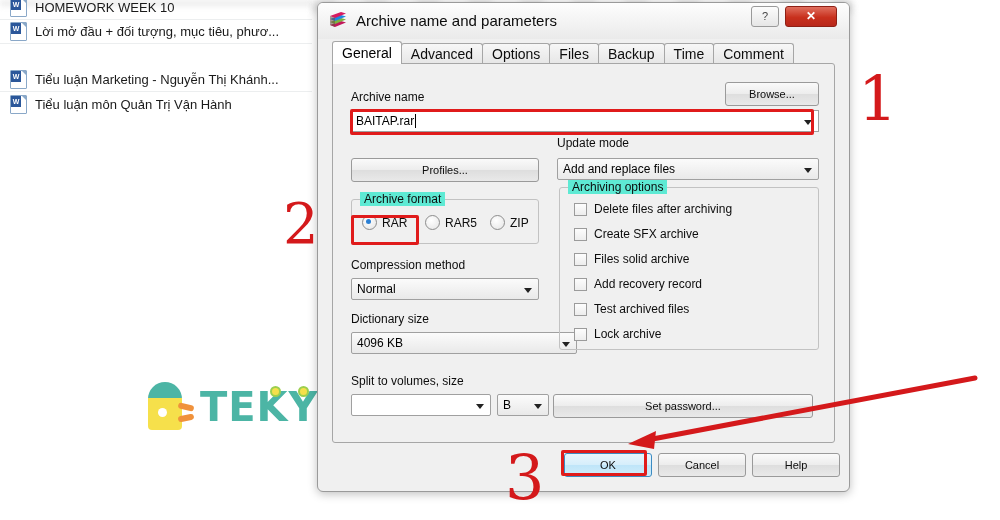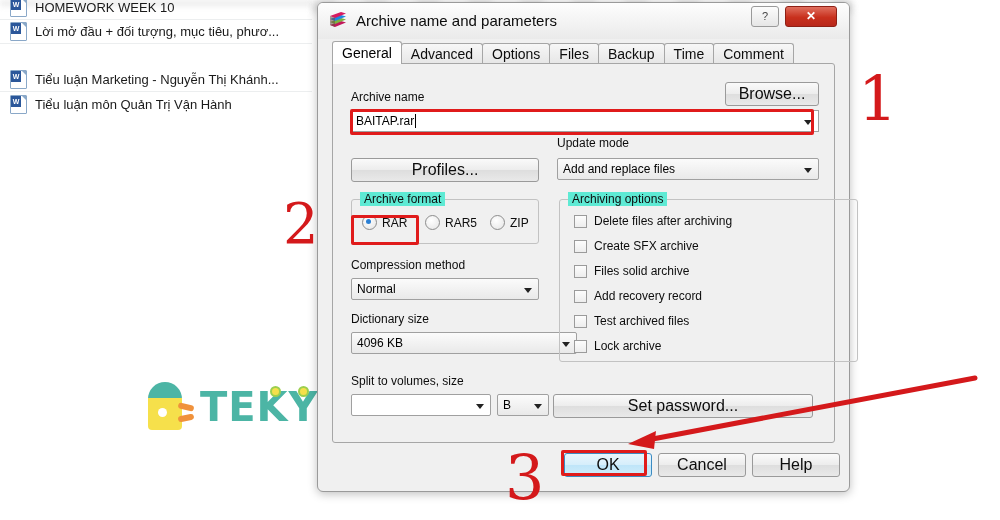--- a/index.html
+++ b/index.html
@@ -154,21 +154,21 @@
   .combo.white{background:#ffffff;}
   .arrow{
     position:absolute;right:6px;top:9px;width:0;height:0;
     border-left:4px solid transparent;border-right:4px solid transparent;
     border-top:5px solid #222;
   }
   .btn{
     position:absolute;box-sizing:border-box;height:24px;
     background:linear-gradient(180deg,#fafafa 0%,#ededed 48%,#dedede 52%,#e9e9e9 100%);
     border:1px solid #9a9a9a;border-radius:3px;
-    font-size:16px;color:#0d0d0d;text-align:center;line-height:22px;
+    font-size:11px;color:#0d0d0d;text-align:center;line-height:22px;
     cursor:default;
   }
   .btn.primary{
     background:linear-gradient(180deg,#eaf6fd 0%,#d6eefb 48%,#bfe5f9 52%,#d0edfb 100%);
     border-color:#3c8bc2;
   }
   .group{
     position:absolute;box-sizing:border-box;
     border:1px solid #c2c2c2;border-radius:3px;background:transparent;
   }
@@ -331,21 +331,21 @@
     <div class="lbl" style="left:18px;top:310px">Split to volumes, size</div>
     <div class="combo white" style="left:18px;top:330px;width:140px">
       <span></span>
       <span class="arrow"></span>
     </div>
     <div class="combo" style="left:164px;top:330px;width:52px">
       <span>B</span>
       <span class="arrow"></span>
     </div>
 
-    <div class="group" style="left:226px;top:135px;width:299px;height:163px">
+    <div class="group" style="left:226px;top:123px;width:260px;height:163px">
       <span class="group-title">Archiving options</span>
 
       <div class="check" style="left:14px;top:14px">
         <span class="check-box"></span>
         <span>Delete files after archiving</span>
       </div>
       <div class="check" style="left:14px;top:39px">
         <span class="check-box"></span>
         <span>Create SFX archive</span>
       </div>

